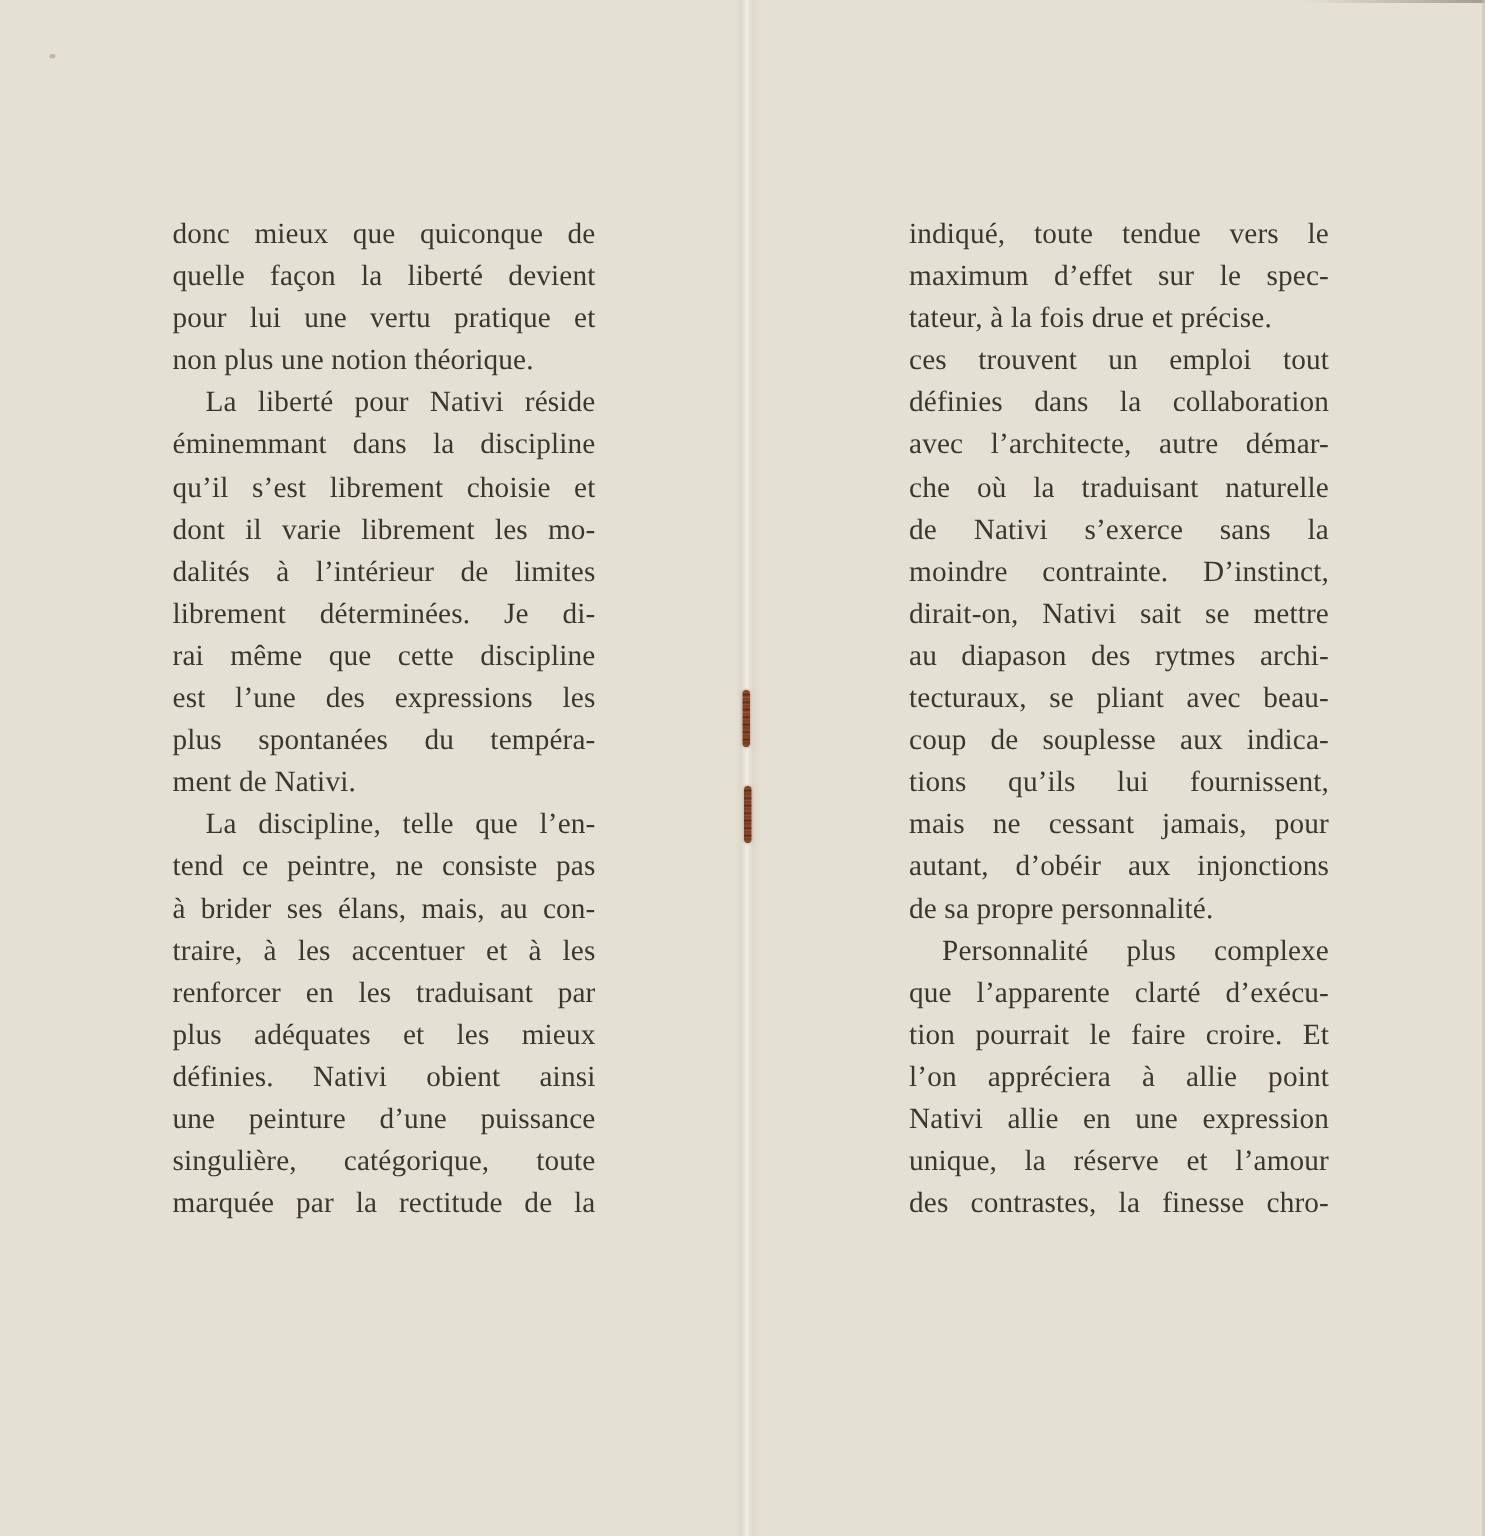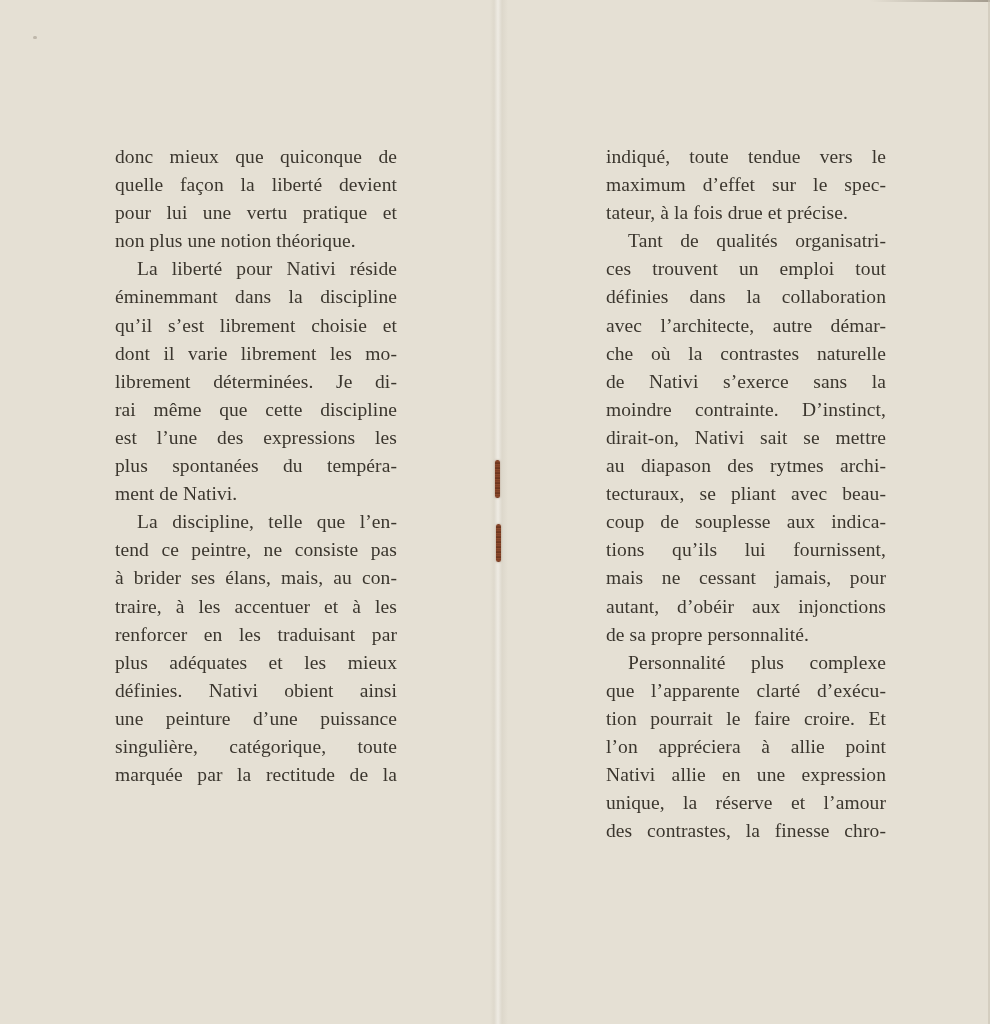--- a/index.html
+++ b/index.html
@@ -86,20 +86,21 @@
 
   <div class="page left" id="left-page">
       <span class="line">donc mieux que quiconque de</span>
       <span class="line">quelle façon la liberté devient</span>
       <span class="line">pour lui une vertu pratique et</span>
       <span class="line last">non plus une notion théorique.</span>
       <span class="line indent">La liberté pour Nativi réside</span>
       <span class="line">éminemmant dans la discipline</span>
       <span class="line">qu’il s’est librement choisie et</span>
       <span class="line">dont il varie librement les mo-</span>
+      <span class="line">dalités à l’intérieur de limites</span>
       <span class="line">librement déterminées. Je di-</span>
       <span class="line">rai même que cette discipline</span>
       <span class="line">est l’une des expressions les</span>
       <span class="line">plus spontanées du tempéra-</span>
       <span class="line last">ment de Nativi.</span>
       <span class="line indent">La discipline, telle que l’en-</span>
       <span class="line">tend ce peintre, ne consiste pas</span>
       <span class="line">à brider ses élans, mais, au con-</span>
       <span class="line">traire, à les accentuer et à les</span>
       <span class="line">renforcer en les traduisant par</span>
@@ -110,25 +111,24 @@
       <span class="line">marquée par la rectitude de la</span>
     </div>
 
   <div class="stitch upper"></div>
   <div class="stitch lower"></div>
 
   <div class="page right" id="right-page">
       <span class="line">indiqué, toute tendue vers le</span>
       <span class="line">maximum d’effet sur le spec-</span>
       <span class="line last">tateur, à la fois drue et précise.</span>
-      <span class="line indent">Tant de qualités organisatri-</span>
       <span class="line">ces trouvent un emploi tout</span>
       <span class="line">définies dans la collaboration</span>
       <span class="line">avec l’architecte, autre démar-</span>
-      <span class="line">che où la contrastes naturelle</span>
+      <span class="line">che où la traduisant naturelle</span>
       <span class="line">de Nativi s’exerce sans la</span>
       <span class="line">moindre contrainte. D’instinct,</span>
       <span class="line">dirait-on, Nativi sait se mettre</span>
       <span class="line">au diapason des rytmes archi-</span>
       <span class="line">tecturaux, se pliant avec beau-</span>
       <span class="line">coup de souplesse aux indica-</span>
       <span class="line">tions qu’ils lui fournissent,</span>
       <span class="line">mais ne cessant jamais, pour</span>
       <span class="line">autant, d’obéir aux injonctions</span>
       <span class="line last">de sa propre personnalité.</span>

